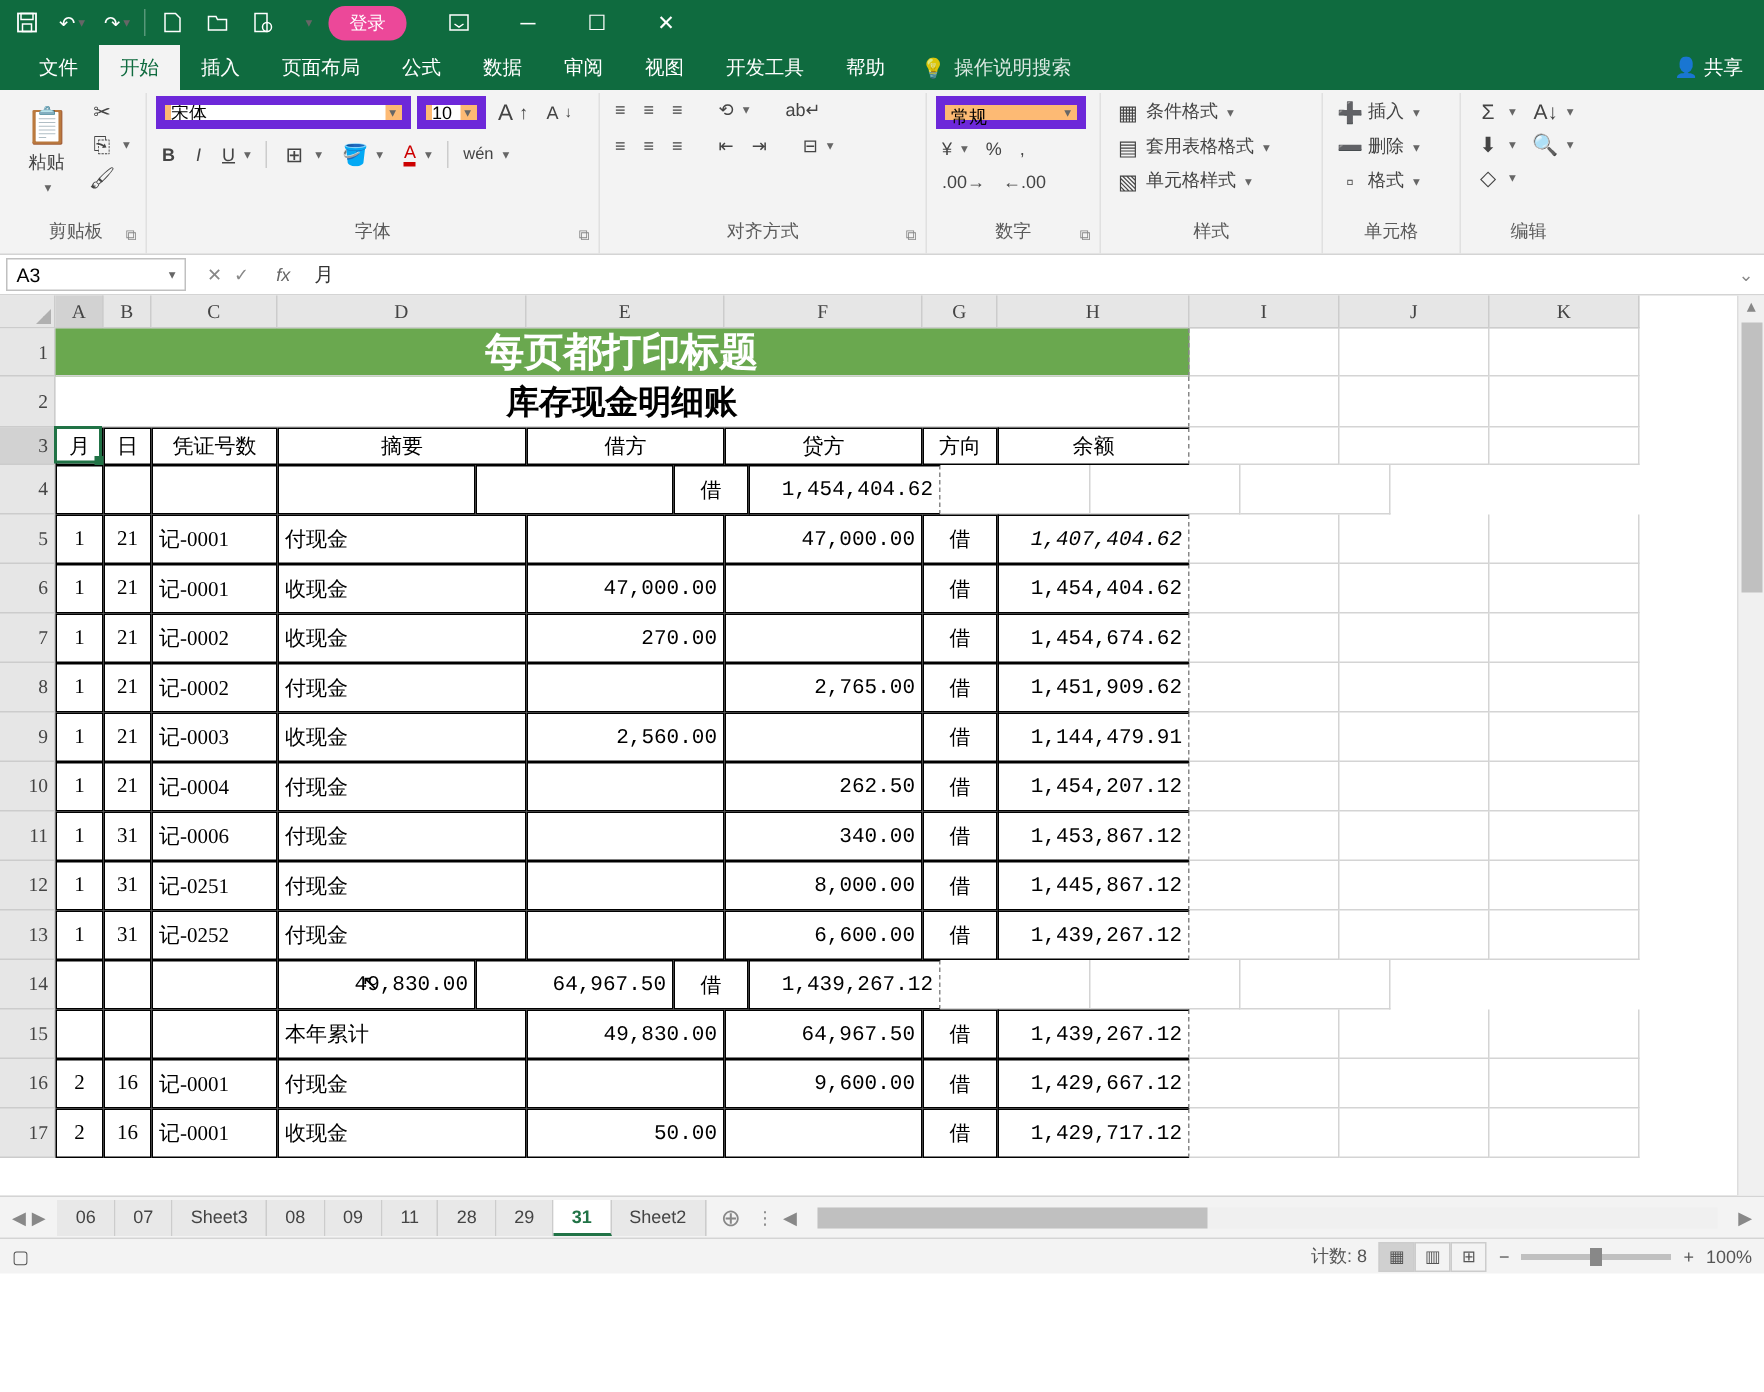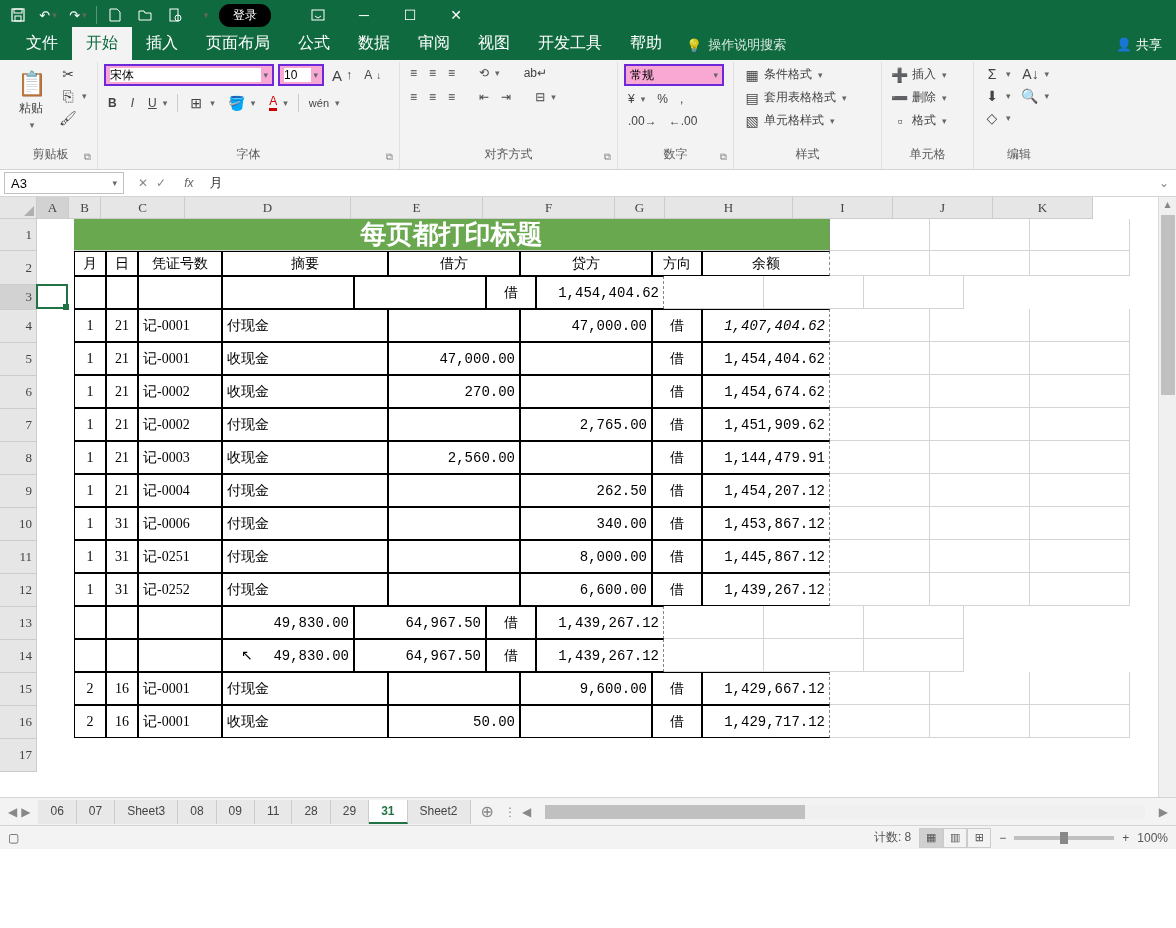--- a/index.html
+++ b/index.html
@@ -4,40 +4,40 @@
 <style>
 * { margin: 0; padding: 0; box-sizing: border-box; font-family: "Microsoft YaHei", "SimSun", sans-serif; }
 body { background: #fff; font-size: 12px; overflow: hidden; width: 1176px; height: 928px; }
 
 .titlebar { background: #0f6b3f; height: 30px; display: flex; align-items: center; color: #fff; padding: 0 4px; }
 .qat { display: flex; gap: 2px; align-items: center; }
 .qat-btn { width: 28px; height: 24px; display: flex; align-items: center; justify-content: center; color: #fff; font-size: 13px; }
 .qat-sep { width: 1px; height: 18px; background: rgba(255,255,255,0.3); margin: 0 2px; }
 .title-center { flex: 1; text-align: center; font-size: 13px; }
 .title-right { display: flex; gap: 0; align-items: center; }
-.login-btn { background: #000000; padding: 3px 14px; font-size: 12px; margin-right: 24px; border-radius: 11px; }
+.login-btn { background: #ec4899; padding: 3px 14px; font-size: 12px; margin-right: 12px; border-radius: 11px; }
 .win-btn { width: 46px; height: 30px; display: flex; align-items: center; justify-content: center; font-size: 14px; }
 
 .tabs { background: #0f6b3f; height: 30px; display: flex; align-items: flex-end; color: #fff; padding-left: 12px; }
-.tab { padding: 6px 14px; font-size: 16px; cursor: pointer; }
+.tab { padding: 6px 14px; font-size: 13px; cursor: pointer; }
 .tab.active { background: #f3f3f3; color: #0f6b3f; }
 .tabs-right { margin-left: auto; padding: 6px 14px; font-size: 13px; }
 .tell-me { display: flex; align-items: center; gap: 6px; padding: 6px 10px; color: rgba(255,255,255,0.85); font-size: 13px; }
 
 .ribbon { background: #f3f3f3; height: 110px; display: flex; border-bottom: 1px solid #d4d4d4; padding: 2px 4px 0; }
 .ribbon-group { border-right: 1px solid #e0e0e0; display: flex; flex-direction: column; padding: 2px 6px; }
 .ribbon-group-body { flex: 1; display: flex; align-items: flex-start; gap: 4px; }
 .ribbon-group-label { text-align: center; font-size: 12px; color: #5a5a5a; padding: 2px 0 4px; position: relative; }
 .ribbon-group-label .dlg { position: absolute; right: 0; bottom: 4px; font-size: 10px; color: #888; }
 .rb-col { display: flex; flex-direction: column; gap: 2px; }
 .rb-btn { display: flex; align-items: center; gap: 4px; padding: 2px 4px; font-size: 12px; color: #444; white-space: nowrap; }
 .rb-btn-lg { flex-direction: column; padding: 4px 6px; font-size: 12px; color: #444; align-items: center; text-align: center; width: 42px; }
 .rb-icon { width: 16px; height: 16px; display: inline-flex; align-items: center; justify-content: center; font-size: 14px; }
 .rb-icon-lg { width: 32px; height: 32px; font-size: 24px; display: flex; align-items: center; justify-content: center; }
-.font-combo { border: 2px solid #6d28d9; background: #f9a8d4; height: 22px; display: flex; align-items: center; padding: 0 4px; font-size: 12px; }
+.font-combo { border: 6px solid #6d28d9; background: #fdba74; height: 22px; display: flex; padding: 0 4px; font-size: 12px; }
 .font-combo input { border: none; outline: none; width: 100%; font-size: 12px; }
 .dd { font-size: 9px; color: #666; margin-left: 2px; }
 
 .namebox-row { height: 27px; display: flex; align-items: center; border-bottom: 1px solid #d4d4d4; background: #fff; }
 .namebox { width: 120px; border: 1px solid #c0c0c0; height: 22px; margin: 0 4px; display: flex; align-items: center; padding: 0 6px; font-size: 13px; }
 .fx-btns { display: flex; gap: 8px; align-items: center; padding: 0 10px; color: #888; }
 .fx-label { font-style: italic; color: #666; padding: 0 8px; }
 .formula-bar { flex: 1; padding: 0 8px; font-size: 13px; color: #333; }
 .formula-expand { width: 24px; text-align: center; color: #888; }
 
@@ -45,21 +45,21 @@
 .corner { width: 37px; height: 22px; background: #e6e6e6; border-right: 1px solid #ccc; border-bottom: 1px solid #ccc; position: relative; }
 .corner::after { content: ""; position: absolute; right: 2px; bottom: 2px; border: 5px solid transparent; border-right-color: #b0b0b0; border-bottom-color: #b0b0b0; }
 .col-headers { display: flex; height: 22px; background: #e6e6e6; }
 .col-h { border-right: 1px solid #ccc; border-bottom: 1px solid #ccc; text-align: center; font-size: 13px; color: #444; line-height: 22px; font-family: "SimSun"; }
 .col-h.sel { background: #d2d2d2; }
 .row-headers { background: #e6e6e6; }
 .row-h { width: 37px; border-right: 1px solid #ccc; border-bottom: 1px solid #ccc; text-align: center; font-size: 13px; color: #444; display: flex; align-items: center; justify-content: flex-end; padding-right: 4px; font-family: "SimSun"; }
 .row-h.sel { background: #d2d2d2; }
 
 .cells { position: relative; }
-.cell-row { display: flex; padding-left: 37px; }
+.cell-row { display: flex; }
 .cell { border-right: 1px solid #d4d4d4; border-bottom: 1px solid #d4d4d4; font-size: 14px; font-family: "SimSun"; padding: 0 4px; display: flex; align-items: center; overflow: hidden; }
 .merged-title { background: #6aa84f; color: #fff; font-size: 26px; font-weight: bold; justify-content: center; font-family: "Microsoft YaHei"; }
 .merged-sub { font-size: 22px; font-weight: bold; justify-content: center; font-family: "Microsoft YaHei"; }
 .hdr-cell { justify-content: center; font-size: 14px; font-family: "SimSun"; }
 .num { justify-content: flex-end; font-family: "Courier New", monospace; letter-spacing: 0; }
 .ctr { justify-content: center; }
 .print-edge { border-right: 1px dashed #888 !important; }
 
 .active-cell { position: absolute; border: 2px solid #217346; pointer-events: none; z-index: 5; }
 .fill-handle { position: absolute; width: 6px; height: 6px; background: #217346; right: -3px; bottom: -3px; }
@@ -410,20 +410,26 @@
         <div class="active-cell" style="left:-1px;top:65px;width:32px;height:25px">
             <div class="fill-handle"></div>
           </div>
         <span class="cursor-arrow" style="left:204px;top:428px">↖</span>
       <div class="cell-row" style="height: 32px;">
             <div class="cell merged-title print-edge" style="width: 756px; height: 100%; border-right: 1px solid rgb(212, 212, 212);">每页都打印标题</div>
             <div class="cell " style="width: 100px; height: 100%;"></div>
             <div class="cell " style="width: 100px; height: 100%;"></div>
             <div class="cell " style="width: 100px; height: 100%;"></div>
           </div>
+          <div class="cell-row" style="height: 34px;">
+            <div class="cell merged-sub print-edge" style="width: 756px; height: 100%;">库存现金明细账</div>
+            <div class="cell " style="width: 100px; height: 100%;"></div>
+            <div class="cell " style="width: 100px; height: 100%;"></div>
+            <div class="cell " style="width: 100px; height: 100%;"></div>
+          </div>
           <div class="cell-row" style="height: 25px;">
             <div class="cell hdr-cell" style="width: 32px; height: 100%; border: 1px solid rgb(0, 0, 0);">月</div>
             <div class="cell hdr-cell" style="width: 32px; height: 100%; border: 1px solid rgb(0, 0, 0);">日</div>
             <div class="cell hdr-cell" style="width: 84px; height: 100%; border: 1px solid rgb(0, 0, 0);">凭证号数</div>
             <div class="cell hdr-cell" style="width: 166px; height: 100%; border: 1px solid rgb(0, 0, 0);">摘要</div>
             <div class="cell hdr-cell" style="width: 132px; height: 100%; border: 1px solid rgb(0, 0, 0);">借方</div>
             <div class="cell hdr-cell" style="width: 132px; height: 100%; border: 1px solid rgb(0, 0, 0);">贷方</div>
             <div class="cell hdr-cell" style="width: 50px; height: 100%; border: 1px solid rgb(0, 0, 0);">方向</div>
             <div class="cell hdr-cell print-edge" style="width: 128px; height: 100%; border: 1px solid rgb(0, 0, 0);">余额</div>
             <div class="cell " style="width: 100px; height: 100%;"></div>
@@ -568,20 +574,21 @@
             <div class="cell ctr" style="width: 50px; height: 100%; border: 1px solid rgb(0, 0, 0);">借</div>
             <div class="cell num print-edge" style="width: 128px; height: 100%; border: 1px solid rgb(0, 0, 0);">1,439,267.12</div>
             <div class="cell " style="width: 100px; height: 100%;"></div>
             <div class="cell " style="width: 100px; height: 100%;"></div>
             <div class="cell " style="width: 100px; height: 100%;"></div>
           </div>
           <div class="cell-row" style="height: 33px;">
             <div class="cell ctr" style="width: 32px; height: 100%; border: 1px solid rgb(0, 0, 0);"></div>
             <div class="cell ctr" style="width: 32px; height: 100%; border: 1px solid rgb(0, 0, 0);"></div>
             <div class="cell " style="width: 84px; height: 100%; border: 1px solid rgb(0, 0, 0);"></div>
+            <div class="cell " style="width: 166px; height: 100%; border: 1px solid rgb(0, 0, 0);">本年累计</div>
             <div class="cell num" style="width: 132px; height: 100%; border: 1px solid rgb(0, 0, 0);">49,830.00</div>
             <div class="cell num" style="width: 132px; height: 100%; border: 1px solid rgb(0, 0, 0);">64,967.50</div>
             <div class="cell ctr" style="width: 50px; height: 100%; border: 1px solid rgb(0, 0, 0);">借</div>
             <div class="cell num print-edge" style="width: 128px; height: 100%; border: 1px solid rgb(0, 0, 0);">1,439,267.12</div>
             <div class="cell " style="width: 100px; height: 100%;"></div>
             <div class="cell " style="width: 100px; height: 100%;"></div>
             <div class="cell " style="width: 100px; height: 100%;"></div>
           </div>
           <div class="cell-row" style="height: 33px;">
             <div class="cell ctr" style="width: 32px; height: 100%; border: 1px solid rgb(0, 0, 0);">2</div>

